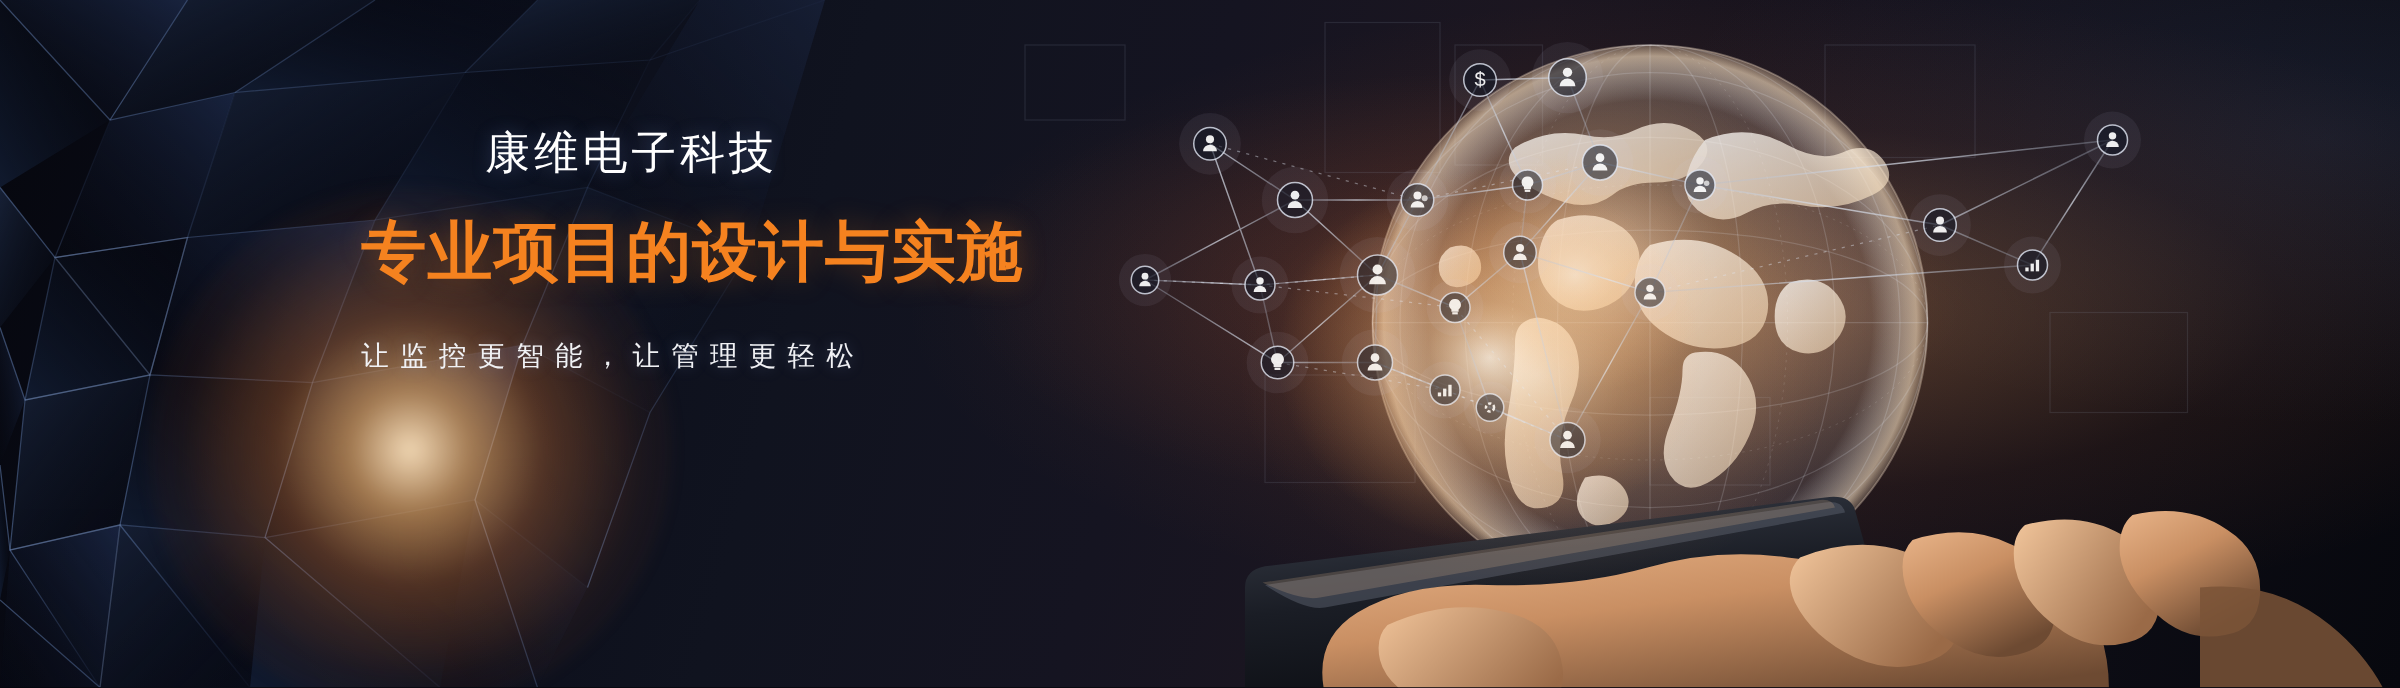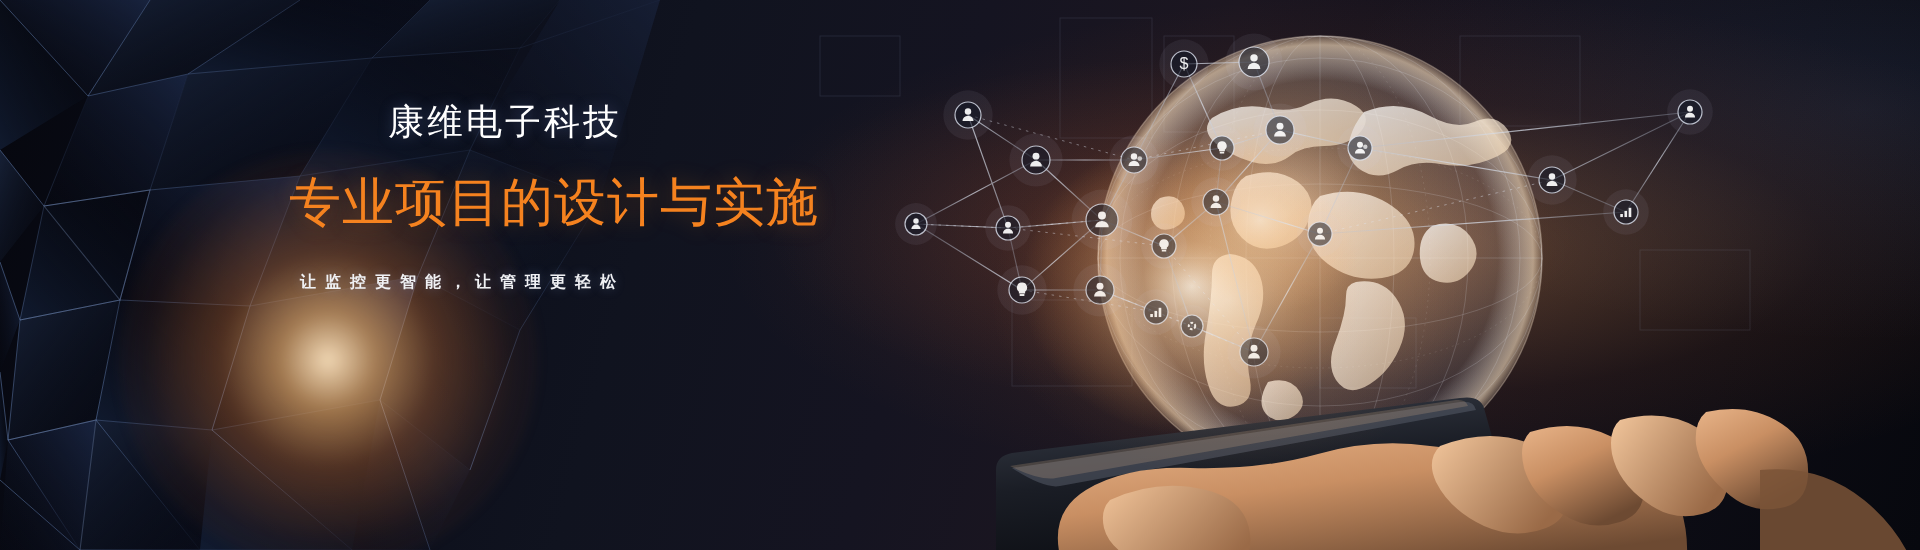--- a/index.html
+++ b/index.html
@@ -38,36 +38,36 @@
     position:absolute; left:388px; top:104px;
     font-size:36px; line-height:1;
     color:#ffffff; font-weight:400;
     letter-spacing:3px;
     text-shadow:0 0 14px rgba(120,150,220,.35);
     white-space:nowrap;
   }
   .t-head {
     position:absolute; left:289px; top:176px;
     font-size:52px; line-height:1;
-    color:#f5821f; font-weight:400;
+    color:#f5821f; font-weight:700;
     letter-spacing:1px;
     white-space:nowrap;
     text-shadow:0 0 22px rgba(245,130,31,.30);
   }
   .t-sub {
     position:absolute; left:289px; top:232px;
     font-size:11px; line-height:1;
     color:#a9adb8; font-weight:400;
     letter-spacing:5.1px;
     white-space:nowrap;
   }
   .t-tag {
-    position:absolute; left:300px; top:274px;
-    font-size:16px; line-height:1;
-    color:#f0f1f4; font-weight:700;
+    position:absolute; left:289px; top:274px;
+    font-size:22px; line-height:1;
+    color:#f0f1f4; font-weight:400;
     letter-spacing:9px;
     white-space:nowrap;
     text-shadow:0 0 12px rgba(140,170,230,.30);
   }
 </style>
 </head>
 <body>
 
 <div id="banner">
 

